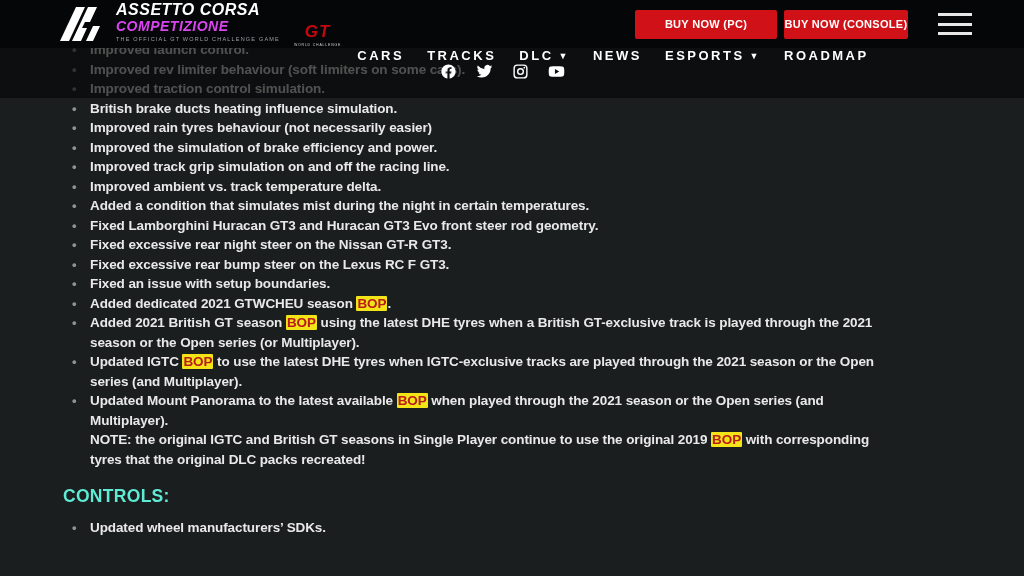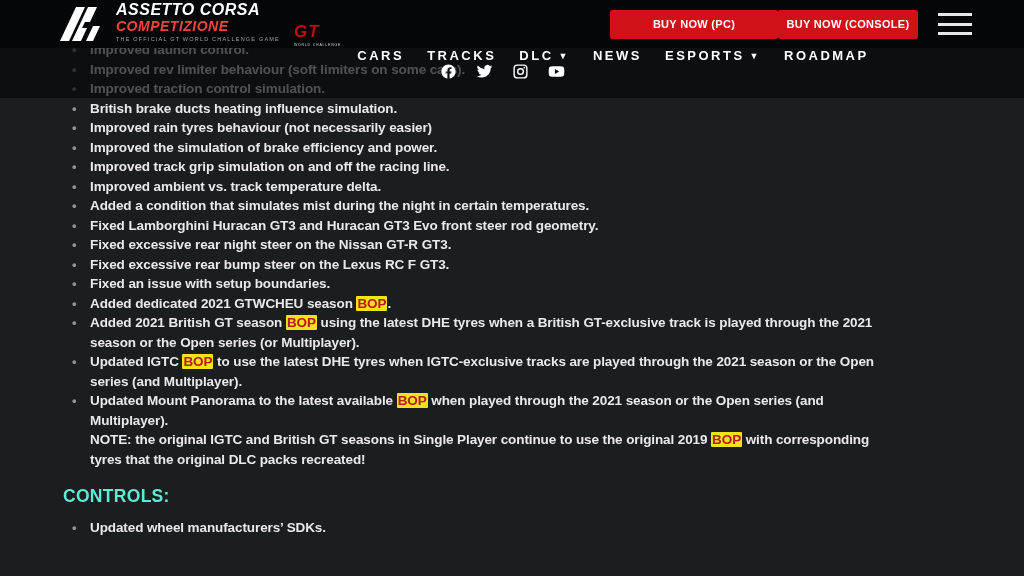--- a/index.html
+++ b/index.html
@@ -18,41 +18,41 @@
     display:flex; align-items:center;
   }
   .logo-wrap { display:flex; align-items:flex-start; margin-left:60px; cursor:pointer; }
   .ac-mark { width:52px; height:38px; margin-right:4px; margin-top:3px; }
   .logo-text { display:flex; flex-direction:column; line-height:1; }
   .logo-title {
     font-style:italic; font-weight:bold; font-size:16px; color:#ffffff;
     letter-spacing:.5px; white-space:nowrap;
   }
   .logo-sub {
-    font-style:italic; font-weight:bold; font-size:14px; color:#ef4444;
+    font-style:italic; font-weight:bold; font-size:14px; color:#d946ef;
     letter-spacing:.5px; margin-top:1px;
   }
   .logo-tagline {
     font-size:5.5px; color:#9aa0a3; letter-spacing:1.2px; margin-top:4px; white-space:nowrap;
   }
-  .gt-badge { margin-left:14px; margin-top:20px; text-align:left; }
+  .gt-badge { margin-left:14px; margin-top:20px; text-align:center; }
   .gt-badge .gt {
     font-style:italic; font-weight:bold; font-size:17px; color:#c3080f; letter-spacing:1px;
   }
   .gt-badge .gt-sub { font-size:3.5px; color:#cfd3d5; letter-spacing:.8px; margin-top:1px; }
 
   .topbar-right { position:absolute; right:0; top:0; height:48px; display:flex; align-items:center; }
   .buy-btn {
     background:#d01218; color:#ffffff; border:none; cursor:pointer;
     font-family:"Liberation Sans", sans-serif;
     font-weight:bold; font-size:11px; letter-spacing:.3px;
     height:29px; border-radius:2px; text-align:center;
   }
-  .buy-pc { width:168px; }
-  .buy-console { width:140px; margin-right:20px; }
+  .buy-pc { width:142px; margin-right:7px; }
+  .buy-console { width:124px; margin-right:30px; }
   .hamburger { width:34px; height:22px; display:flex; flex-direction:column; justify-content:space-between; cursor:pointer; margin-right:52px; }
   .hamburger span { display:block; height:3px; background:#e8e8e8; width:100%; }
 
   .navbar {
     position:absolute; top:48px; left:0; width:1024px; height:50px;
     background:rgba(6,7,8,0.68); z-index:20;
     display:flex; align-items:center;flex-direction:column;
   }
   .nav-links { display:flex; align-items:center; margin-left:225px; }
   .nav-link {

